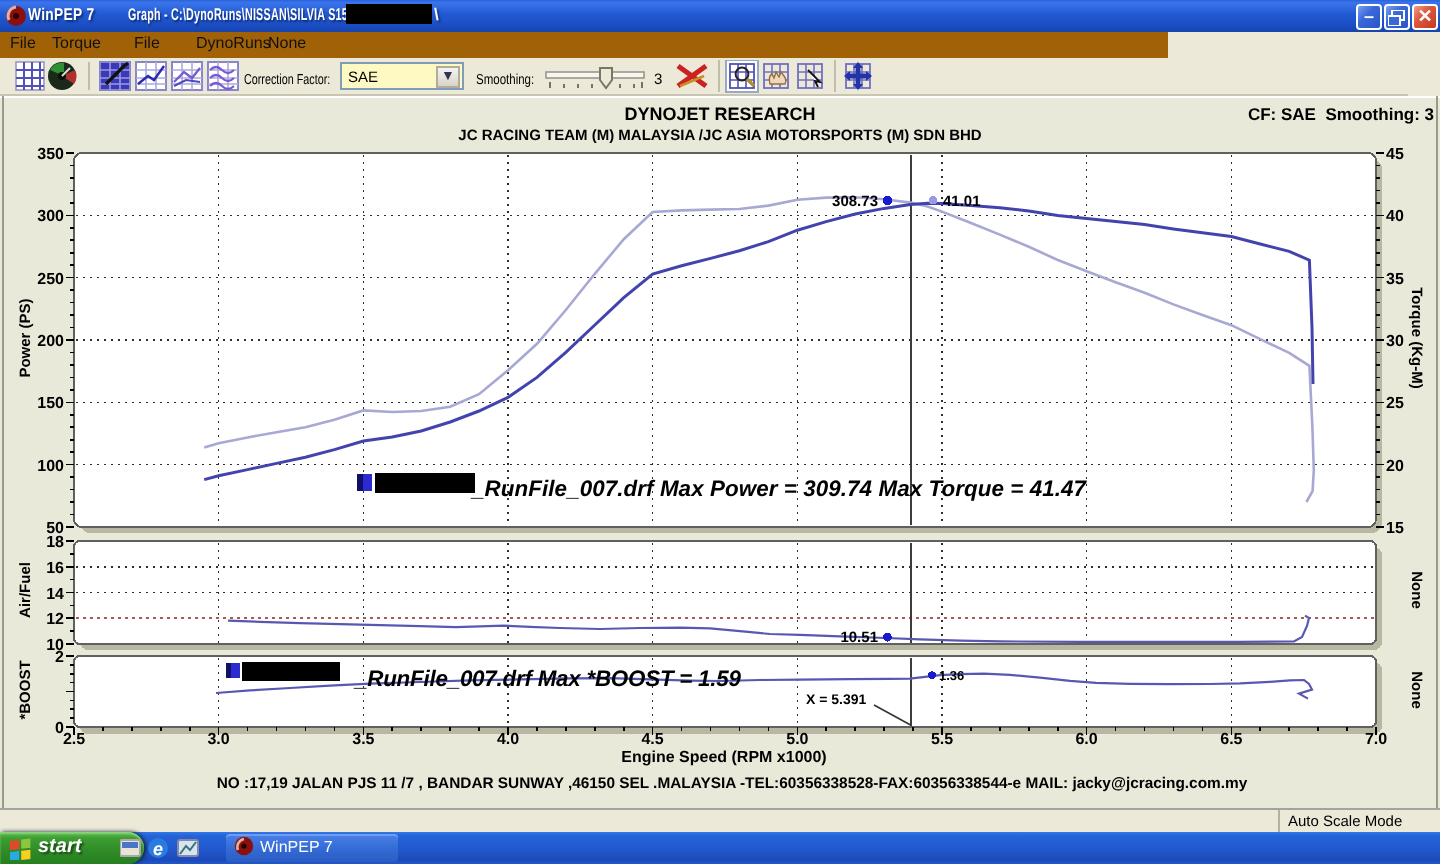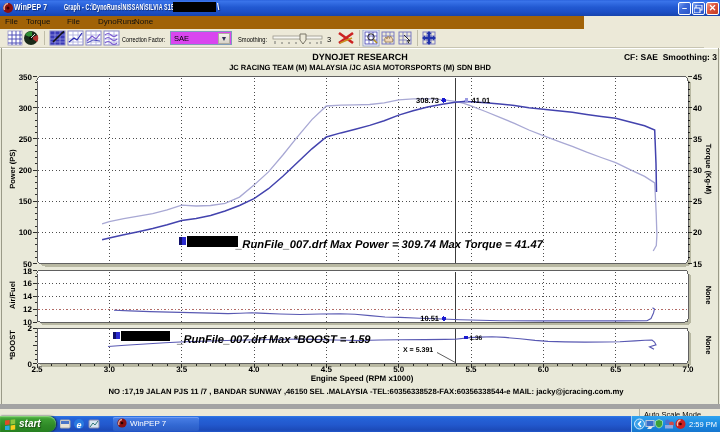--- a/index.html
+++ b/index.html
@@ -6,23 +6,23 @@
 #titlebar{position:absolute;left:0;top:0;width:720px;height:16px;
  background:linear-gradient(180deg,#2a62dc 0%,#3a74ea 8%,#2259d2 45%,#1c4fc6 75%,#1744ad 100%);}
 #title{position:absolute;color:#fff;font-size:8.5px;font-weight:bold;letter-spacing:0.2px;text-shadow:1px 1px 1px #10307a;white-space:nowrap}
 .tbtn{position:absolute;top:1.5px;width:13px;height:13px;border-radius:2px;border:1px solid #fff;
  background:linear-gradient(135deg,#7ba1f0 0%,#3b68d8 40%,#2a55c8 100%);color:#fff;font-size:9px;line-height:11px;text-align:center;font-weight:bold}
 #closeb{background:linear-gradient(135deg,#f0a088 0%,#dd5740 40%,#c43a22 100%)}
 #menubar{position:absolute;left:0;top:16px;width:584px;height:13px;background:#a16207;font-size:8px;color:#111}
 #menubar span{position:absolute;top:1px}
 #toolbar{position:absolute;left:0;top:29px;width:704px;height:19px;background:#ece9d8;border-bottom:1px solid #c8c5b2}
 #graph{position:absolute;left:0;top:48px;width:720px;height:356px;background:#e9e9d9;border-top:1px solid #fff}
-#statusbar{position:absolute;left:0;top:404px;width:720px;height:12px;background:#ece9d8;border-top:5px solid #a3a3a3;font-size:7.5px}
+#statusbar{position:absolute;left:0;top:404px;width:720px;height:12px;background:#ece9d8;border-top:1px solid #a3a3a3;font-size:7.5px}
 #taskbar{position:absolute;left:0;top:416px;width:720px;height:16px;background:linear-gradient(180deg,#3079e8 0%,#2563d8 12%,#2258cd 55%,#1c4ab8 88%,#2258cd 100%)}
-#startbtn{position:absolute;left:0;top:0;width:56px;height:16px;border-radius:0 8px 8px 0;
+#startbtn{position:absolute;left:0;top:0;width:72px;height:16px;border-radius:0 8px 8px 0;
  background:linear-gradient(180deg,#5dbb4d 0%,#3d9e33 20%,#2f8a27 60%,#268020 100%);box-shadow:inset 0 1px 1px #8cd47e, 1px 0 2px #123;color:#fff;font-weight:bold;font-style:italic;font-size:10px;text-align:left;line-height:15px;text-shadow:1px 1px 1px #1a4d12}
 #tray{position:absolute;right:0;top:0;width:89px;height:16px;background:linear-gradient(180deg,#30a3f0 0%,#1b8ae0 50%,#1576cf 100%);border-left:1px solid #9fd0f5;color:#fff;font-size:8px}
 #taskbtn{position:absolute;left:113px;top:1px;width:86px;height:14px;border-radius:2px;background:linear-gradient(180deg,#4a80e8 0%,#3268d2 60%,#2b5cc4 100%);box-shadow:inset 0 1px 0 #6f9cf2;color:#fff;font-size:8px;line-height:14px}
 svg text{font-family:"Liberation Sans",sans-serif}
 </style></head>
 <body>
 
 <div id="titlebar">
  <svg class="abs" style="left:2px;top:2px" width="12" height="12">
       <circle cx="6" cy="6" r="5" fill="#8a1010"></circle>
@@ -86,21 +86,21 @@
    <rect x="98" y="1" width="15" height="14" fill="#fff" stroke="#8888c8"></rect>
         <g stroke="#aaaadd" stroke-width="0.8">
           <path d="M98,5h15M98,9h15M98,12h15M103,1v14M108,1v14"></path>
         </g>
         <path d="M99,5 q3,-3 6,0 t6,0" stroke="#7a5ad0" stroke-width="1.1" fill="none"></path>
         <path d="M99,9 q3,-3 6,0 t6,0" stroke="#7a5ad0" stroke-width="1.1" fill="none"></path>
         <path d="M99,13 q3,-3 6,0 t6,0" stroke="#7a5ad0" stroke-width="1.1" fill="none"></path>
   </g>
  </svg>
  <span class="abs" style="left:122px;top:6px;font-size:7.2px;transform-origin:0 0;transform:scaleX(0.75);white-space:nowrap">Correction Factor:</span>
- <div class="abs" style="left:170px;top:2px;width:62px;height:14px;background:#d946ef;border:1px solid #7f9db9;font-size:7.5px;padding:2px 0 0 3px">SAE
+ <div class="abs" style="left:170px;top:2px;width:62px;height:14px;background:#fef9c3;border:1px solid #7f9db9;font-size:7.5px;padding:2px 0 0 3px">SAE
    <span class="abs" style="right:1px;top:0.5px;width:12px;height:11px;background:linear-gradient(180deg,#f4f3ee,#d9d4c8);border:1px solid #b0aca0;font-size:7px;text-align:center;line-height:10px;color:#335">▼</span>
  </div>
  <span class="abs" style="left:238px;top:6px;font-size:7.2px;transform-origin:0 0;transform:scaleX(0.8);white-space:nowrap">Smoothing:</span>
  <svg class="abs" style="left:272px;top:3px" width="52" height="14">
   <rect x="1" y="4" width="49" height="3" fill="#f6f5f0" stroke="#9a968a" stroke-width="0.8"></rect>
   <g stroke="#555" stroke-width="0.8">
         <path d="M3,9v3M10,10v2M17,10v2M24,10v2M31,9v3M38,10v2M45,10v2M49,9v3"></path>
       </g>
   <path d="M28,2 h6 v6 l-3,4 l-3,-4 z" fill="#ece9d8" stroke="#7a7668"></path>
  </svg>
@@ -284,29 +284,13 @@
   <circle cx="19" cy="5" r="5" fill="#2a7be0"></circle>
       <text x="19" y="8.5" font-size="9" fill="#fff" text-anchor="middle" font-style="italic" font-weight="bold">e</text>
   <rect x="29" y="1" width="10" height="8" rx="1" fill="#d8e4f0" stroke="#88a"></rect>
       <path d="M30,8 L33,4 L35,6 L38,2" stroke="#377" fill="none"></path>
  </svg>
  <div id="taskbtn"><svg width="10" height="10" style="vertical-align:-2px;margin:0 3px 0 4px">
         <circle cx="5" cy="5" r="4.6" fill="#8a1010"></circle>
         <path d="M2,7 A4,4 0 0 1 5,1.5" stroke="#e0b0a0" stroke-width="1.3" fill="none"></path>
         <circle cx="5" cy="5" r="1.3" fill="#200"></circle>
       </svg>WinPEP 7</div>
- <div id="tray">
-  <svg class="abs" style="left:2px;top:2px" width="56" height="12">
-   <circle cx="5.5" cy="6" r="5" fill="#3aa0e8" stroke="#d8ecfa" stroke-width="1"></circle>
-        <path d="M7,3.2 L4.5,6 L7,8.8" stroke="#fff" stroke-width="1.5" fill="none"></path>
-   <rect x="12" y="2.5" width="8" height="6" fill="#3a6ec8" stroke="#bcd"></rect>
-        <path d="M13,11 l2,-2.5 h4 l-2,2.5 z" fill="#e8e8e8"></path>
-   <path d="M25,1.5 l3.5,1.5 v3.5 q0,2.5 -3.5,3.5 q-3.5,-1 -3.5,-3.5 v-3.5 z" fill="#3aa03a" stroke="#cfc" stroke-width="0.6"></path>
-   <circle cx="33.5" cy="4" r="2.4" fill="#4a6ed0"></circle>
-        <circle cx="37.5" cy="6" r="2.4" fill="#d04a4a"></circle>
-        <rect x="31" y="7" width="8" height="3.5" fill="#90a8e0"></rect>
-   <circle cx="46.5" cy="6" r="5" fill="#cc2222"></circle>
-        <path d="M43.8,8 A4.2,4.2 0 0 1 46.5,2" stroke="#f0c0b0" stroke-width="1.3" fill="none"></path>
-        <circle cx="46.5" cy="6" r="1.3" fill="#400"></circle>
-  </svg>
-  <span class="abs" style="left:57px;top:4px;font-size:7.5px;color:#fff">2:59 PM</span>
- </div>
 </div>
 
 </body></html>

